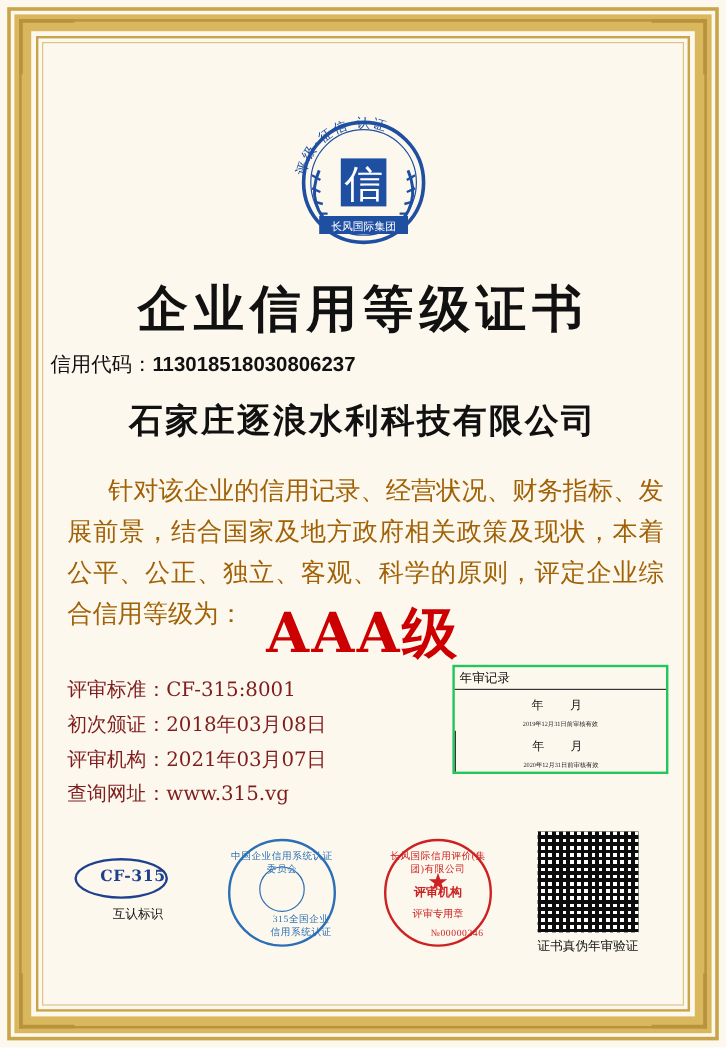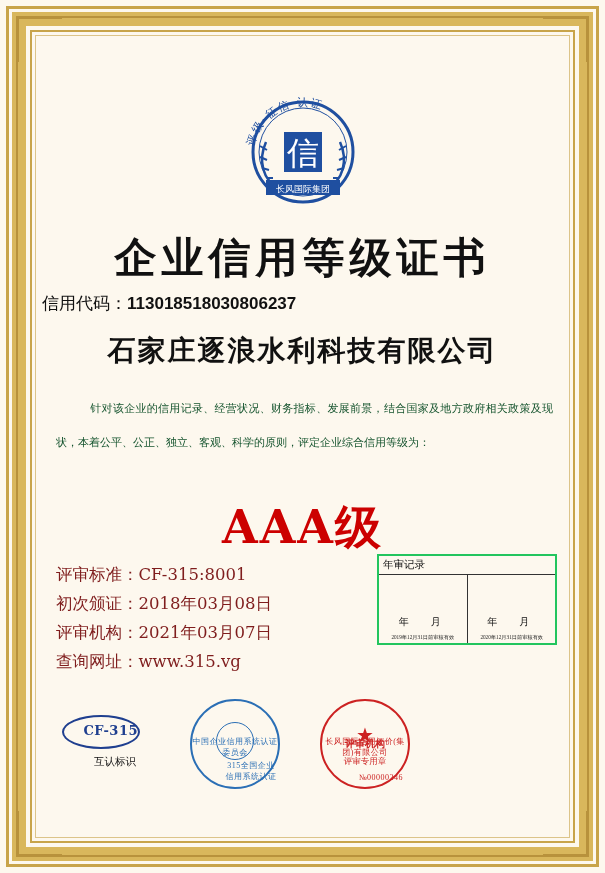--- a/index.html
+++ b/index.html
@@ -120,23 +120,23 @@
     font-weight: bold;
     letter-spacing: 2px;
     color: #111111;
     font-family: "DejaVu Serif", "Liberation Serif", serif;
   }
   .body-text {
     position: absolute;
     top: 350px;
     left: 14px;
     right: 10px;
-    font-size: 11px;
+    font-size: 21px;
     line-height: 34px;
-    color: #14532d;
+    color: #a16207;
     text-align: justify;
     font-family: "DejaVu Serif", "Liberation Serif", serif;
   }
   .body-text .indent { display: inline-block; width: 34px; }
   .grade {
     position: absolute;
     top: 455px;
     left: 0; right: 0;
     text-align: center;
     color: #cc0000;
@@ -167,20 +167,21 @@
   }
   .annual-title {
     font-size: 10.5px;
     padding: 2px 4px;
     border-bottom: 1px solid #333;
     color: #111;
   }
   .annual-cells {
     display: flex;
     height: 68px;
+    flex-direction: column;
   }
   .annual-cell {
     flex: 1;
     position: relative;
     box-sizing: border-box;
   }
   .annual-cell + .annual-cell { border-left: 1px solid #333; }
   .annual-cell .ym {
     position: absolute;
     bottom: 14px;
@@ -252,21 +253,21 @@
     color: #cc2222;
   }
   .seal-round .arc-top,
   .seal-round .arc-bottom {
     position: absolute;
     left: 0; right: 0;
     text-align: center;
     font-size: 8px;
     letter-spacing: 0.5px;
   }
-  .seal-round .arc-top { top: 7px; margin-top: 28px; }
+  .seal-round .arc-top { top: 7px; }
   .seal-round .arc-bottom { bottom: 5px; margin-left: 32px; }
   .seal-round .center-line {
     position: absolute;
     left: 0; right: 0;
     top: 50%;
     transform: translateY(-50%);
     text-align: center;
     font-size: 10px;
     font-weight: bold;
   }
@@ -410,17 +411,21 @@
       </div>
 
       <div class="seal seal-round seal-red">
         <div class="arc-top">长风国际信用评价(集团)有限公司</div>
         <div class="star">★</div>
         <div class="center-line">评审机构</div>
         <div class="sub-line">评审专用章</div>
         <div class="arc-bottom">№00000246</div>
       </div>
 
+      <div class="qr-wrap">
+        <div class="qr"></div>
+        <div class="qr-cap">证书真伪年审验证</div>
+      </div>
 
     </div>
 
   </div>
 </div>
 
 </body></html>

